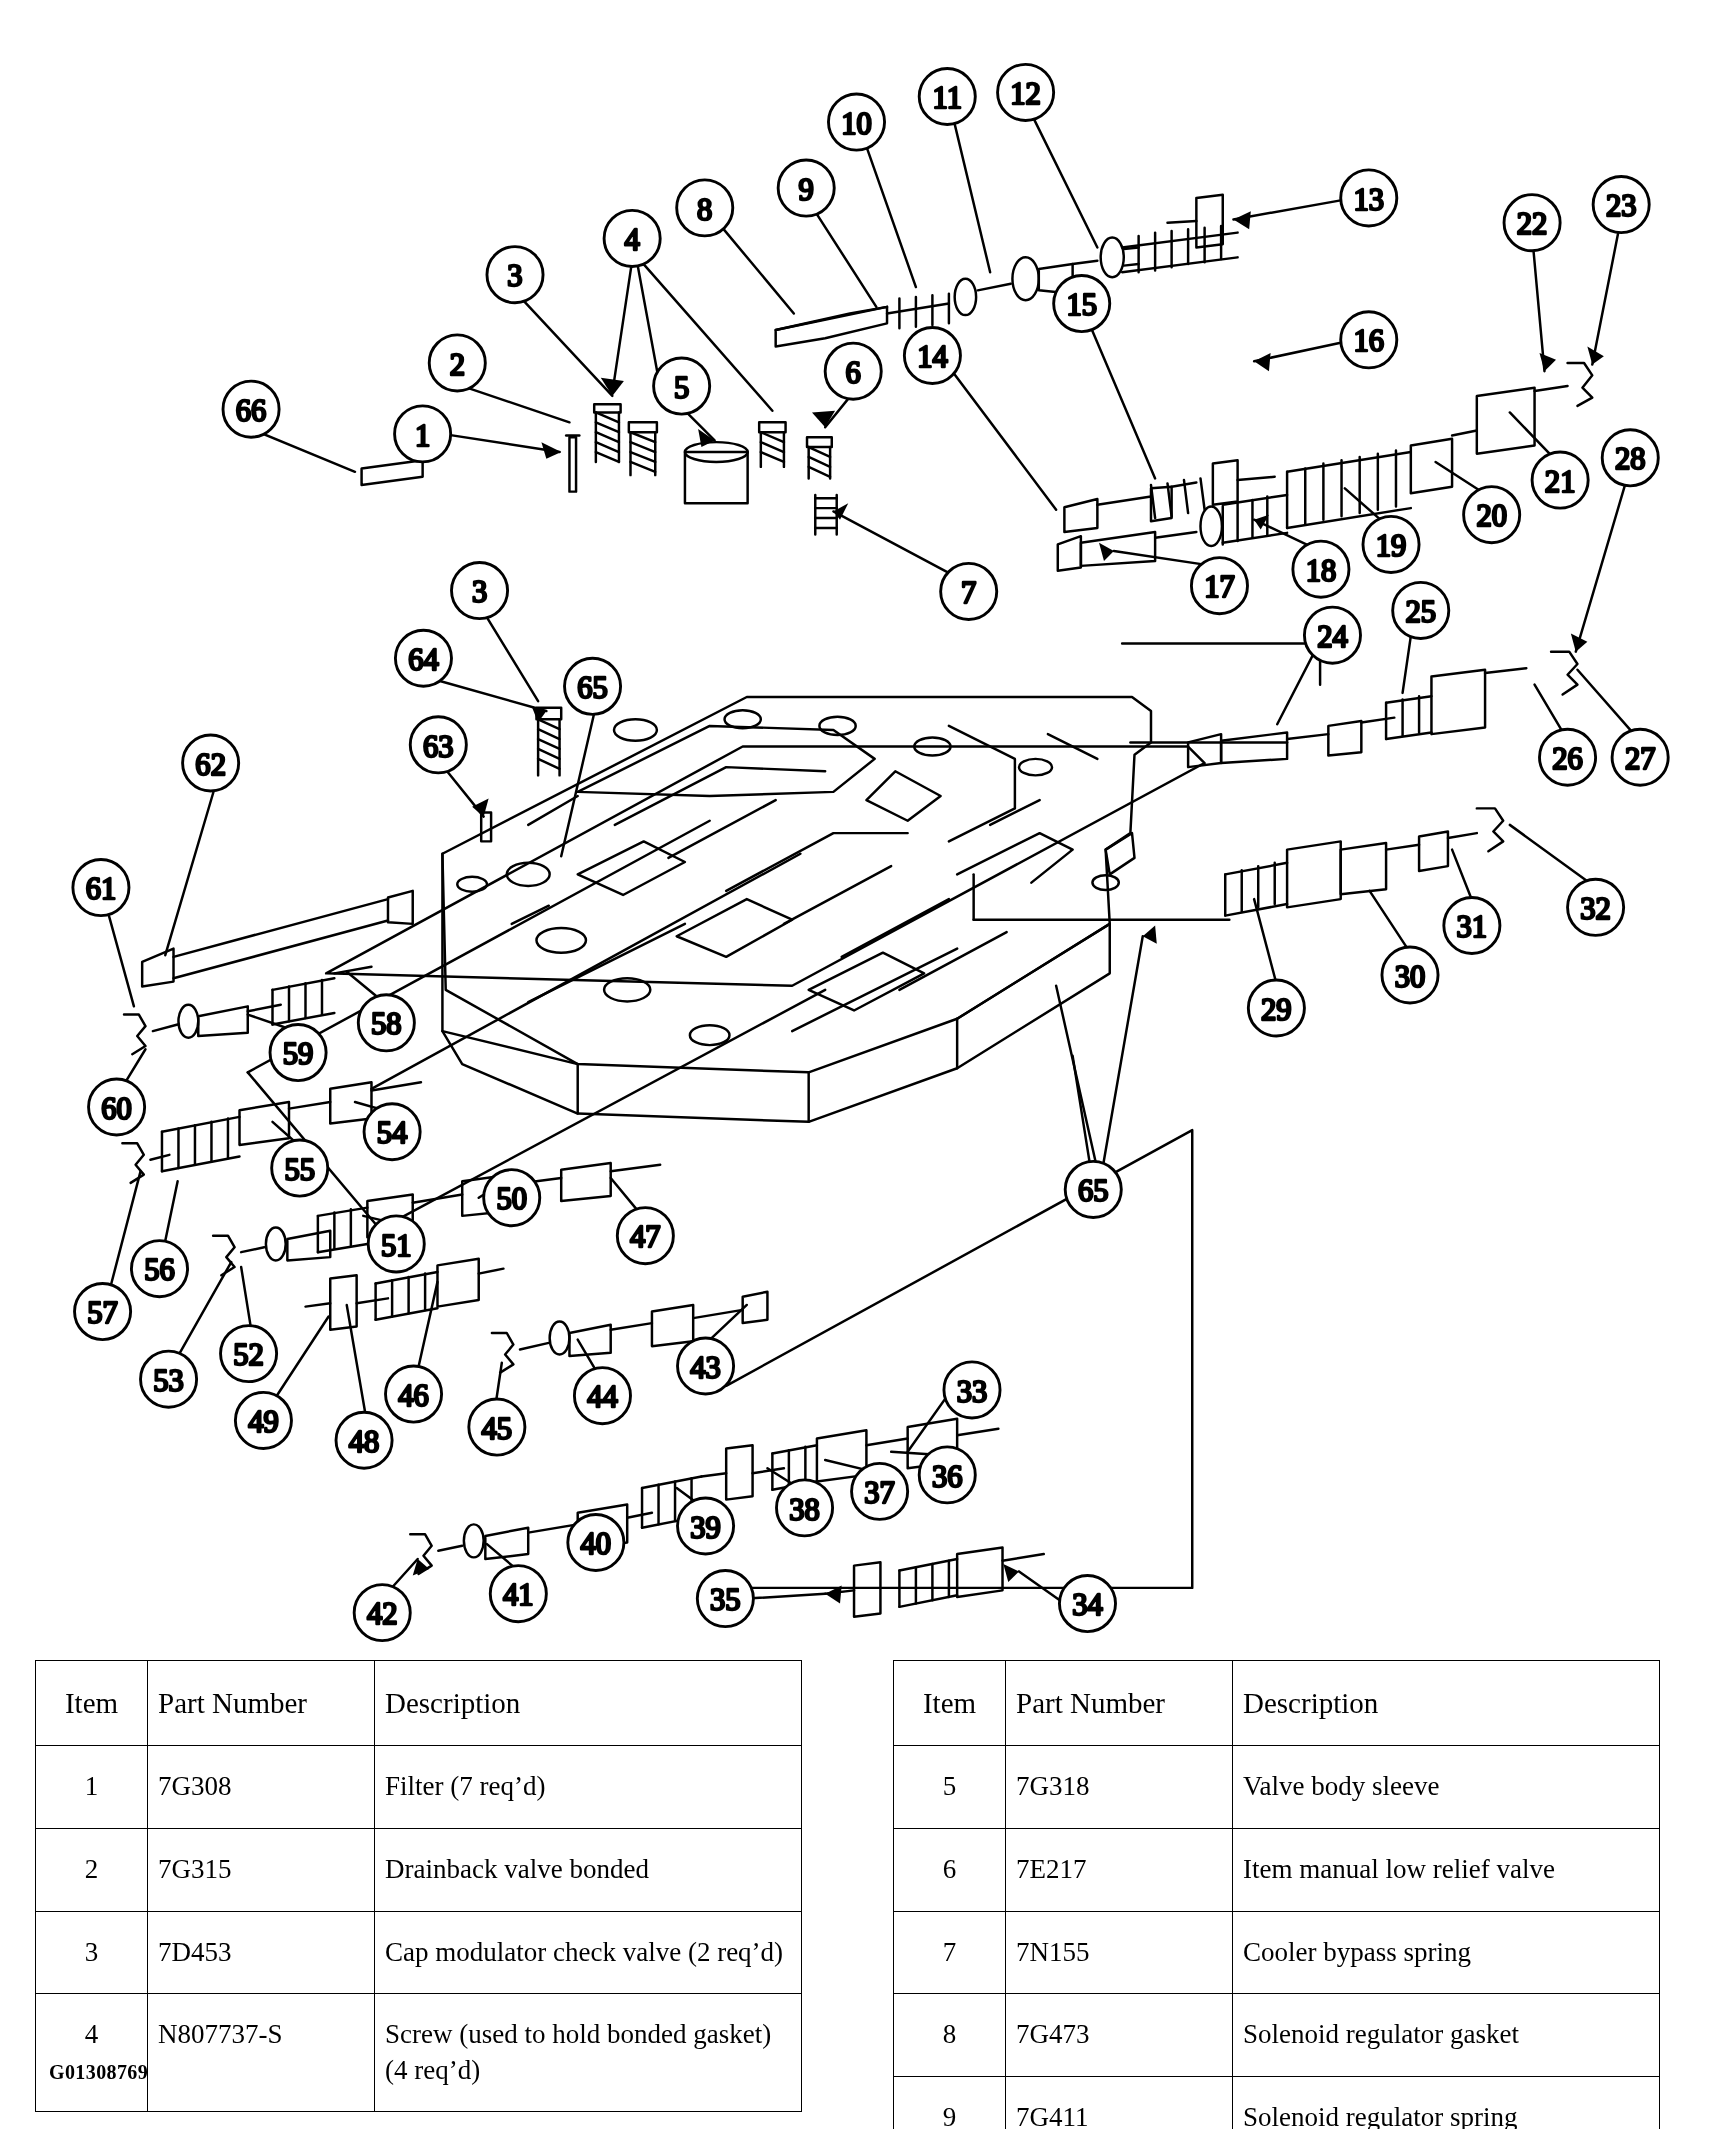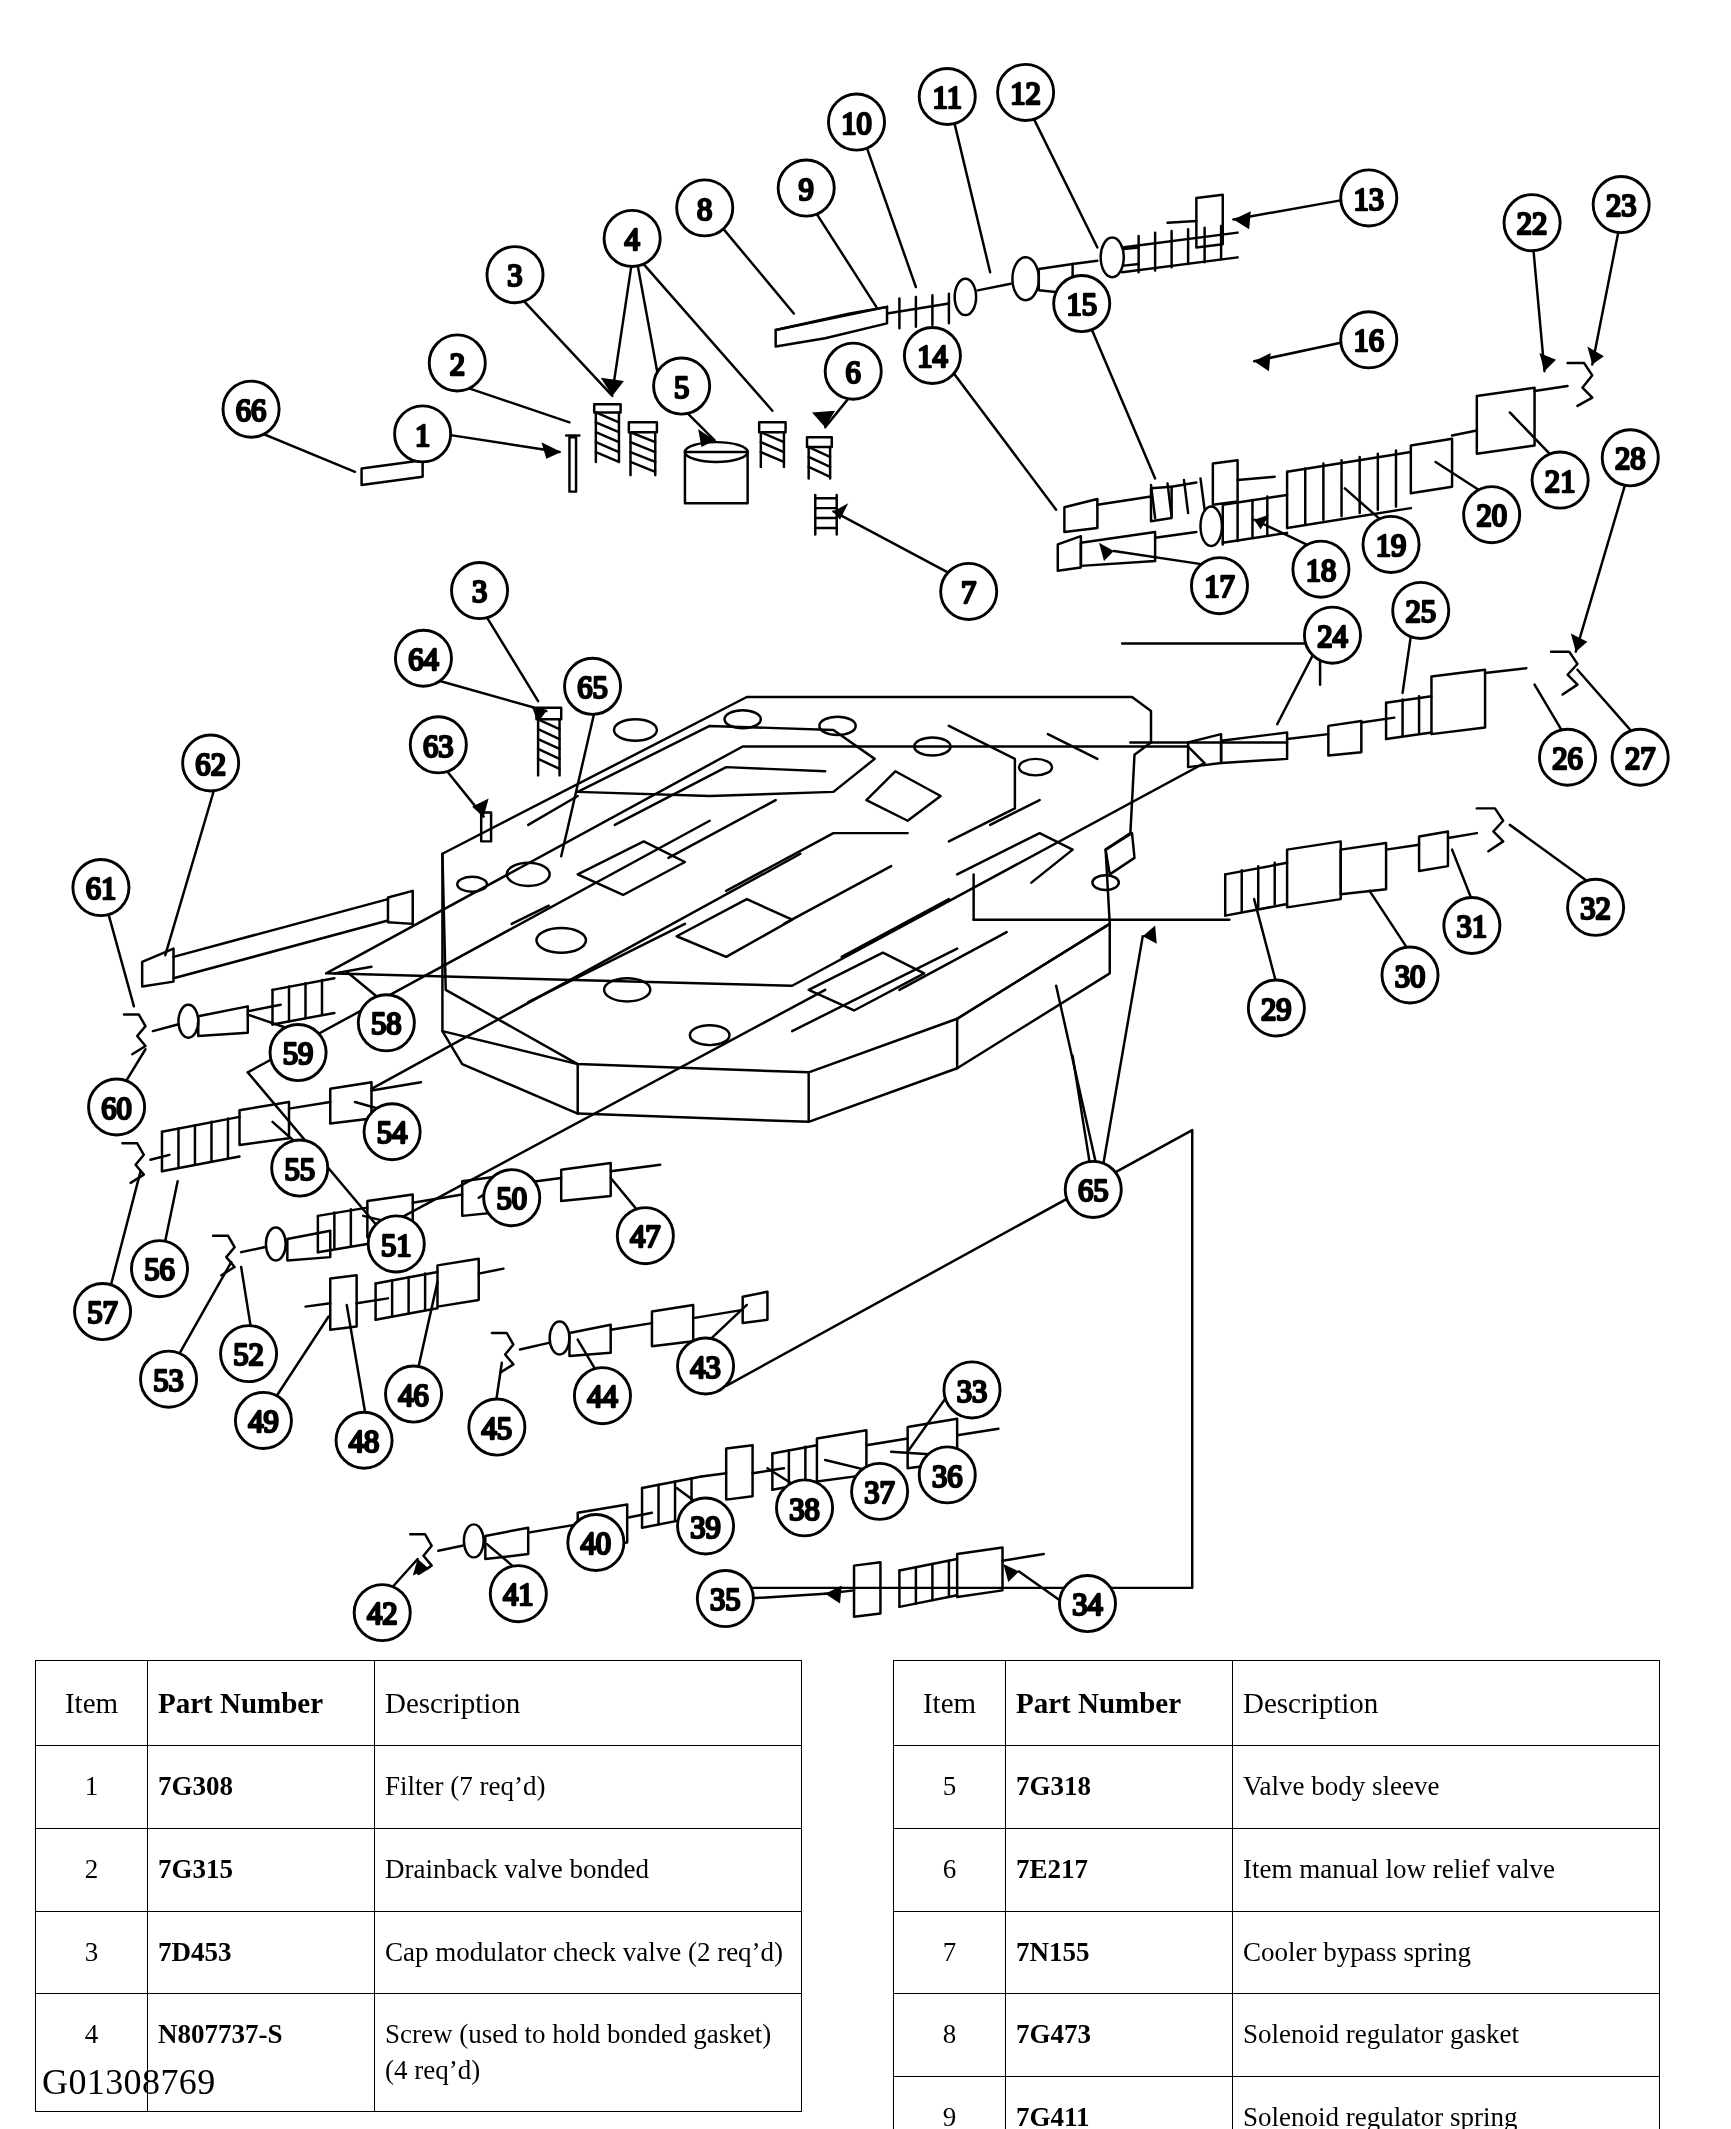--- a/index.html
+++ b/index.html
@@ -68,32 +68,32 @@
     font-size: 29px;
     text-align: left;
   }
   table.parts th.c-item, table.parts td.c-item {
     width: 91px;
     text-align: center;
   }
   table.parts th.c-part, table.parts td.c-part {
     width: 206px;
     text-align: left;
-    font-weight: bold;
   }
   table.parts th.c-item { text-align: center; }
   table.parts td.c-item { text-align: center; }
 
   .figure-code {
     position: absolute;
-    left: 42px;
+    left: 49px;
     top: 2061px;
     font-family: "Liberation Serif", serif;
-    font-size: 36px;
+    font-size: 20px;
     letter-spacing: 0.4px;
+    font-weight: bold;
   }
 </style>
 </head>
 <body>
 
 <div id="diagram">
   <svg viewBox="0 0 2099 2010" xmlns="http://www.w3.org/2000/svg">
     <g fill="none" stroke="#000" stroke-width="3" stroke-linecap="round" stroke-linejoin="round">
 
       <g>

